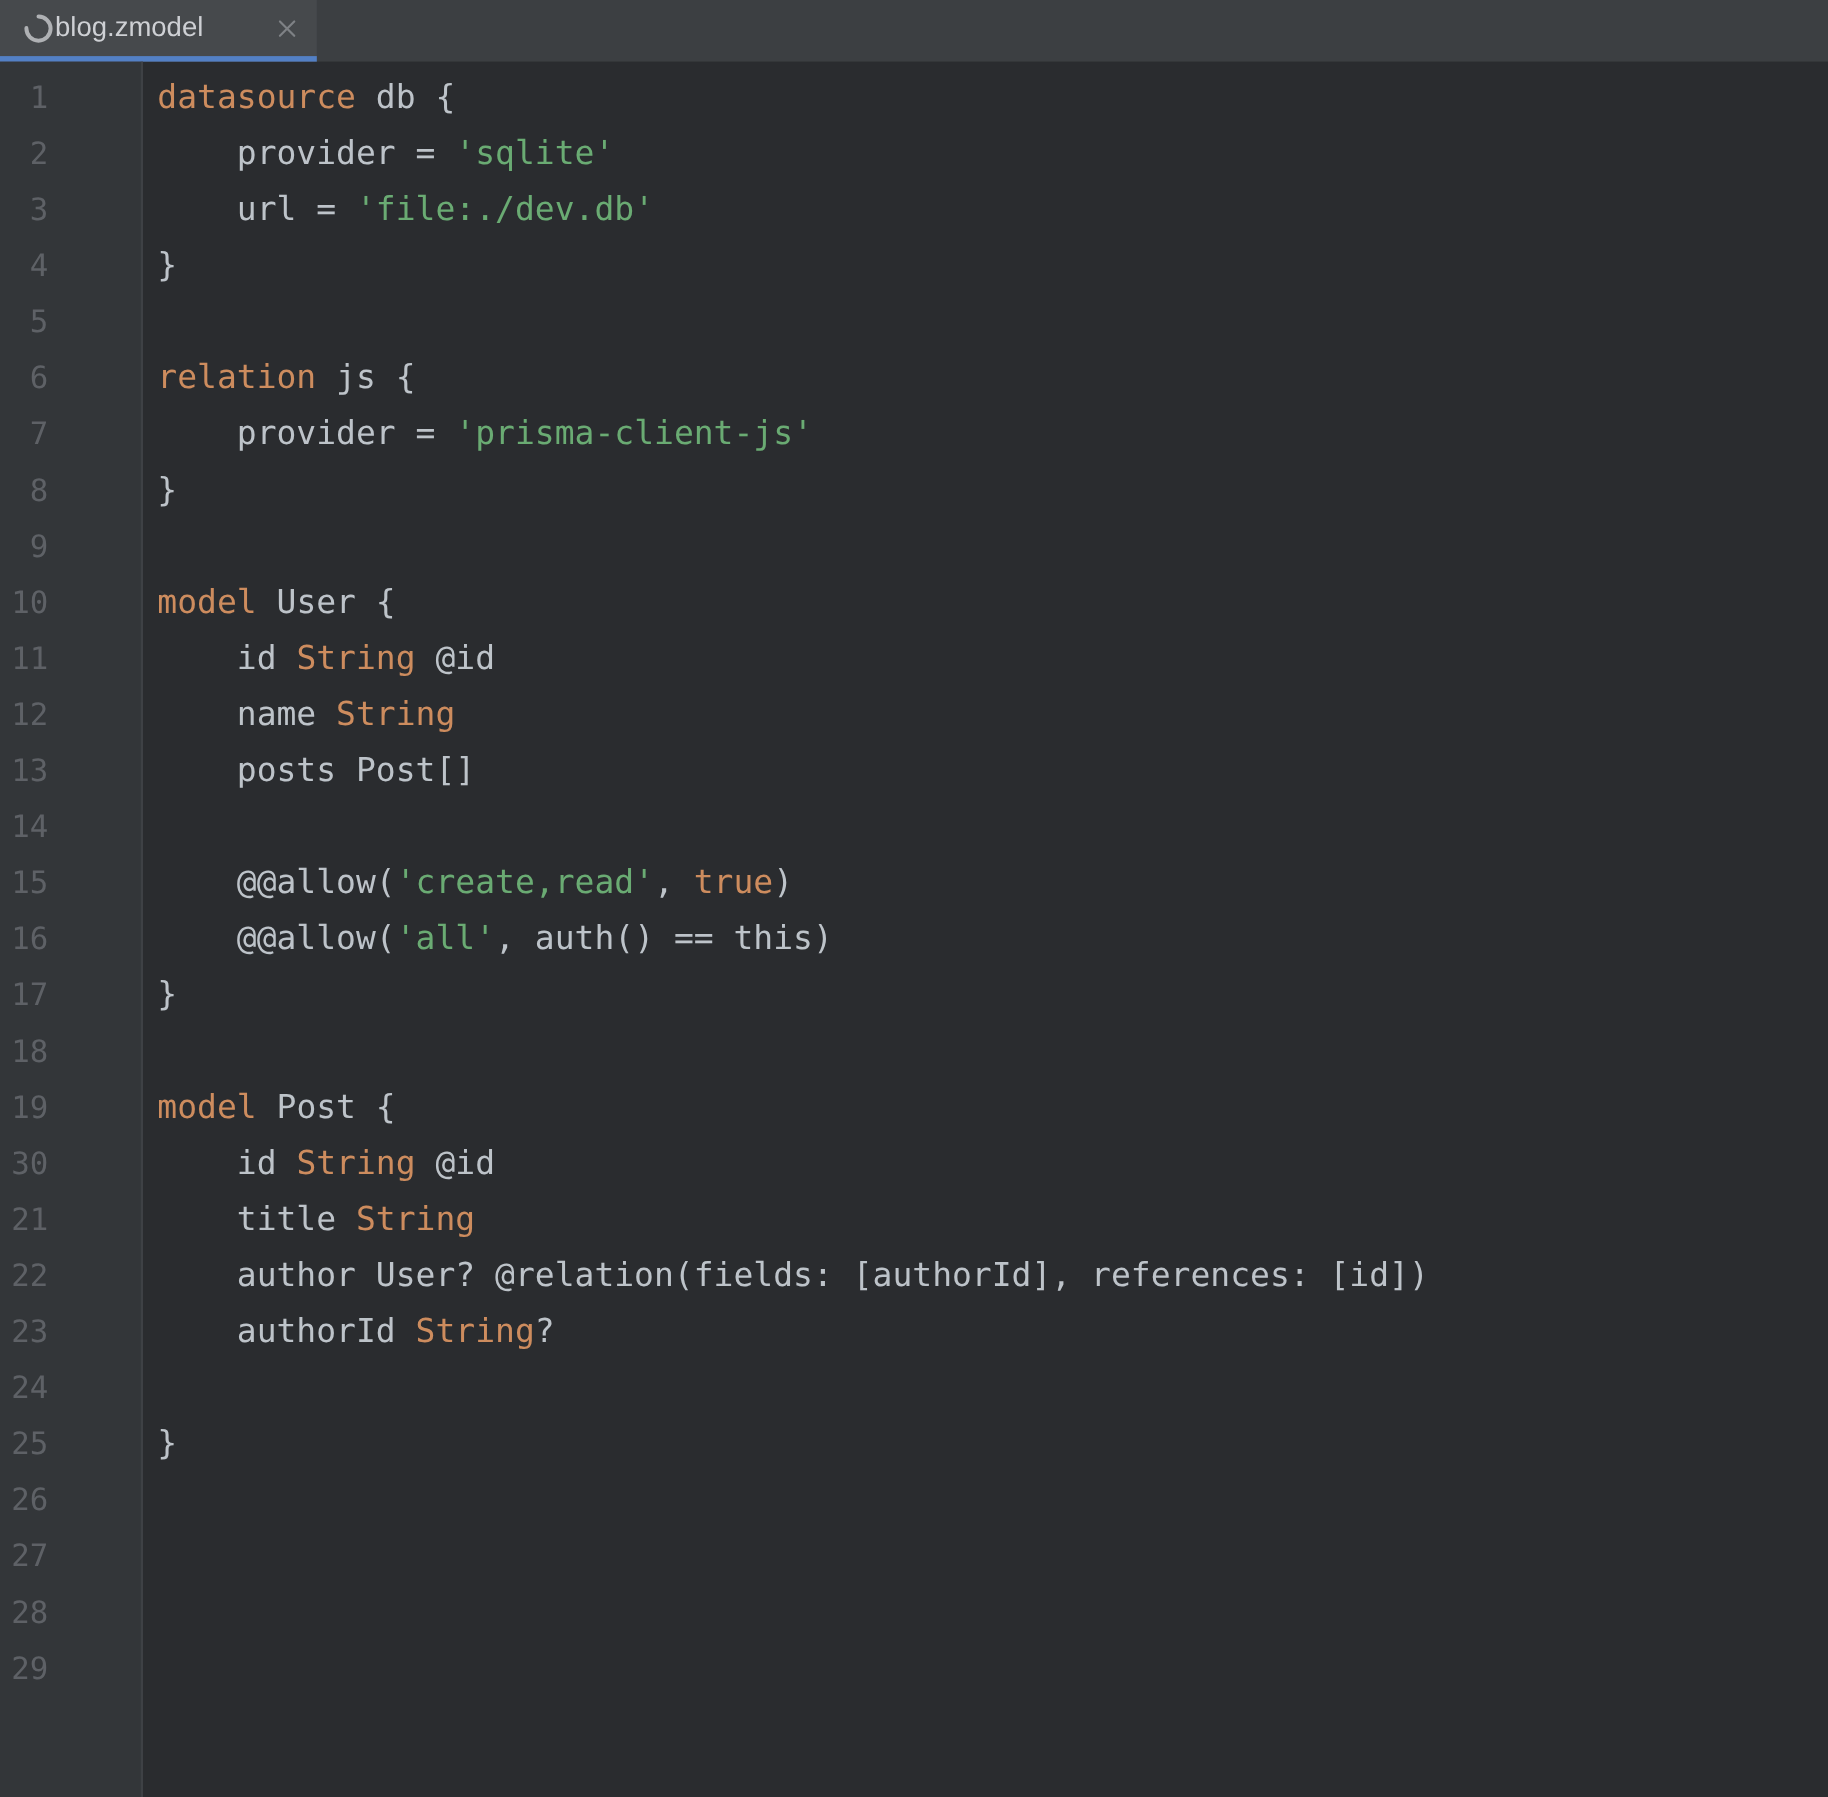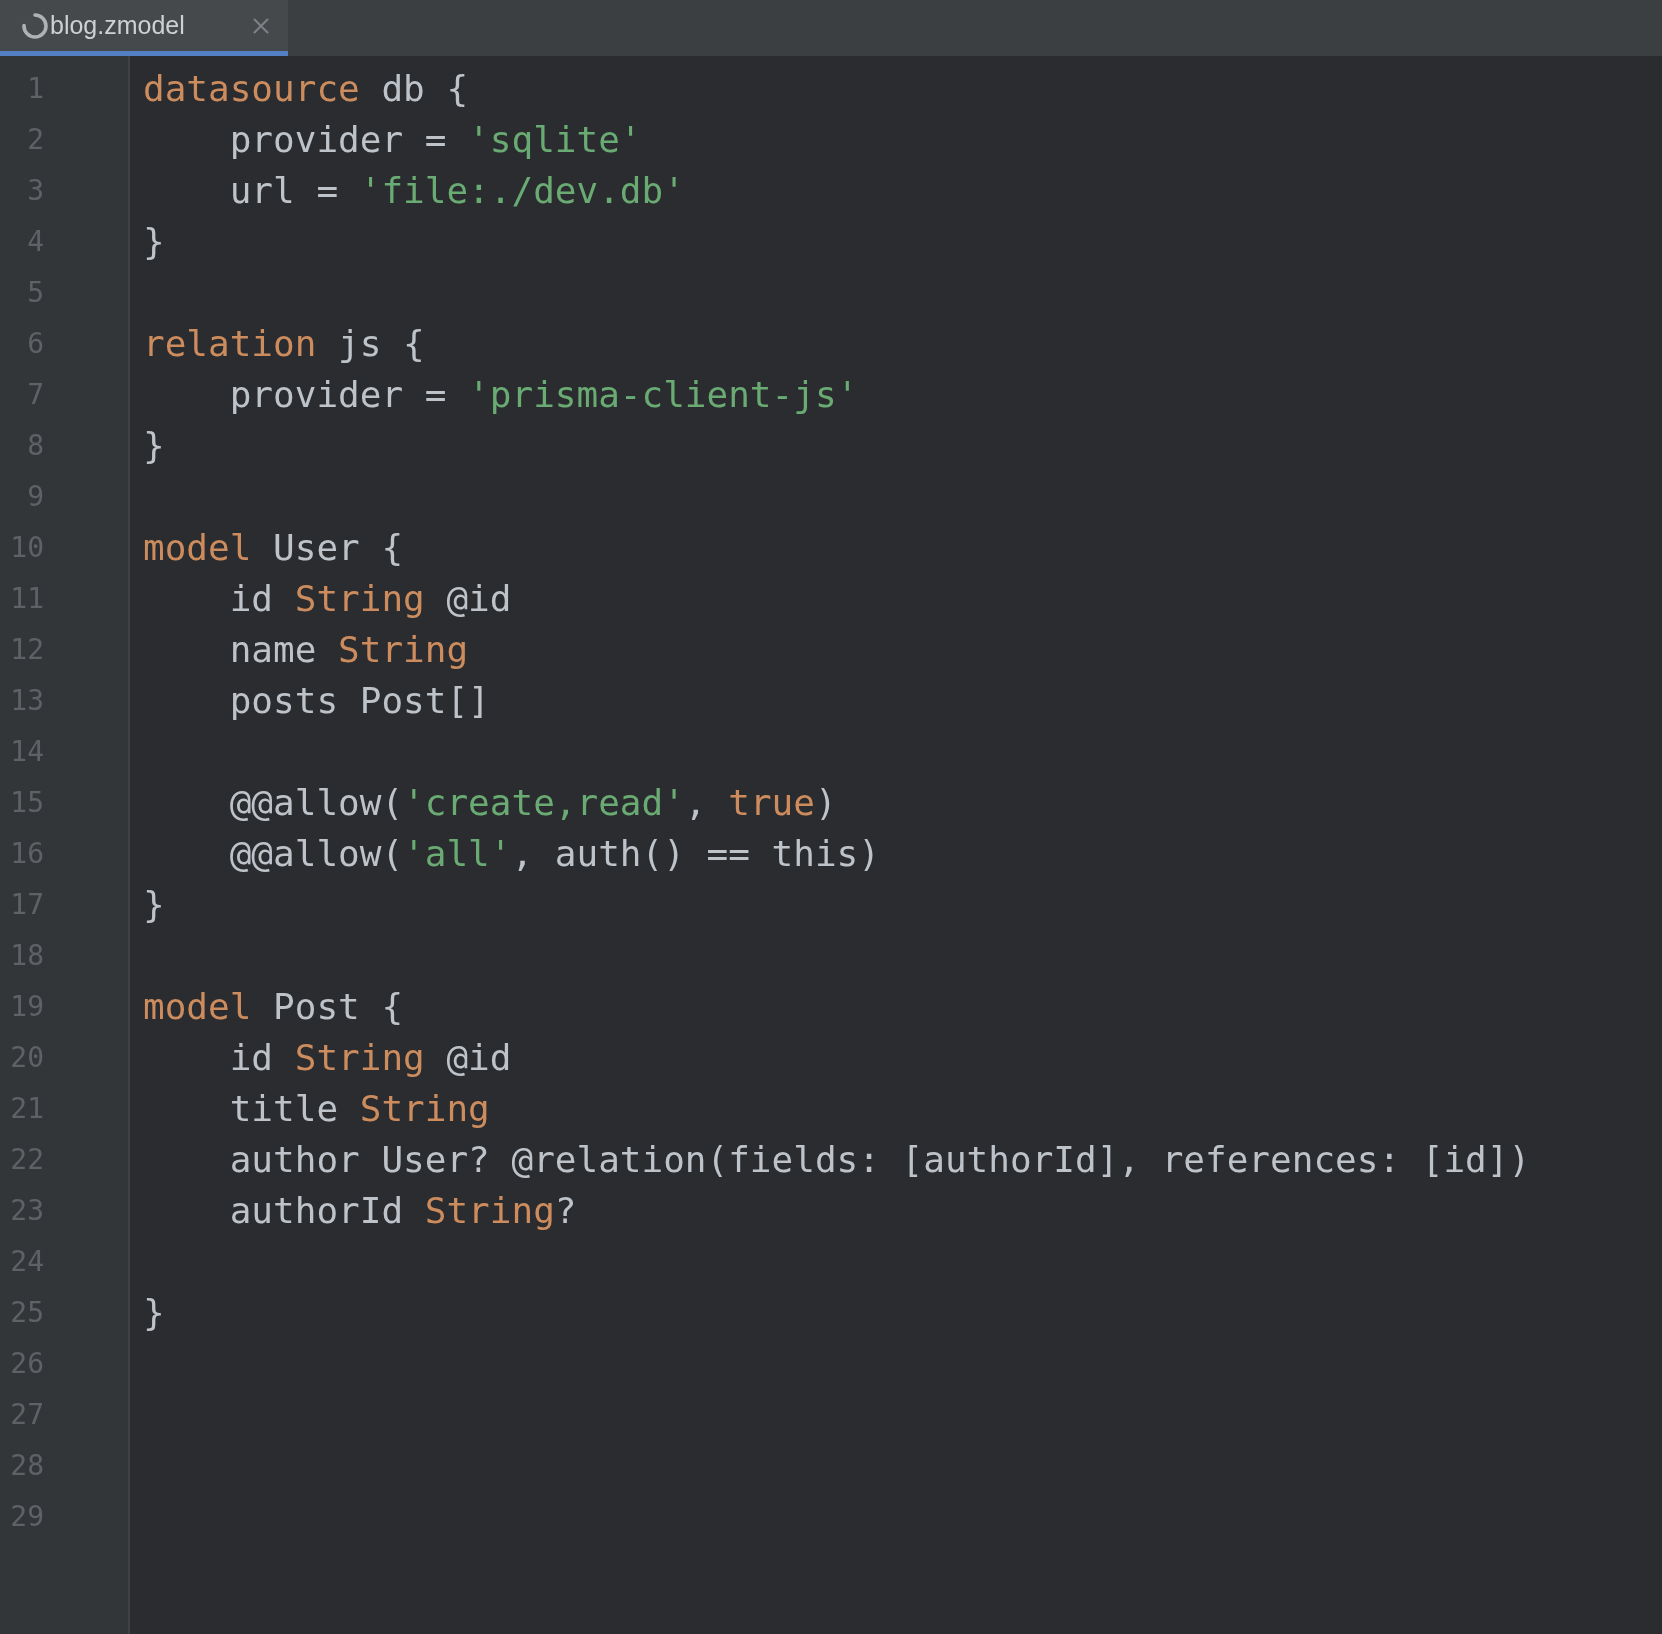--- a/index.html
+++ b/index.html
@@ -76,21 +76,21 @@
   .code {
     flex: 1 1 auto;
     padding: 7px 0 0 13px;
     cursor: text;
   }
   .cl {
     height: 51px;
     line-height: 51px;
     white-space: pre;
     font-family: "DejaVu Sans Mono", "Liberation Mono", monospace;
-    font-size: 36px;
+    font-size: 30px;
     color: var(--c-default);
   }
   .tok-d { color: var(--c-default); }
   .tok-k { color: var(--c-keyword); }
   .tok-s { color: var(--c-string); }
 </style>
 </head>
 <body>
 
 <div class="app">
@@ -125,21 +125,21 @@
         <div class="ln">10</div>
         <div class="ln">11</div>
         <div class="ln">12</div>
         <div class="ln">13</div>
         <div class="ln">14</div>
         <div class="ln">15</div>
         <div class="ln">16</div>
         <div class="ln">17</div>
         <div class="ln">18</div>
         <div class="ln">19</div>
-        <div class="ln">20</div>
+        <div class="ln">30</div>
         <div class="ln">21</div>
         <div class="ln">22</div>
         <div class="ln">23</div>
         <div class="ln">24</div>
         <div class="ln">25</div>
         <div class="ln">26</div>
         <div class="ln">27</div>
         <div class="ln">28</div>
         <div class="ln">29</div>
       </div>

